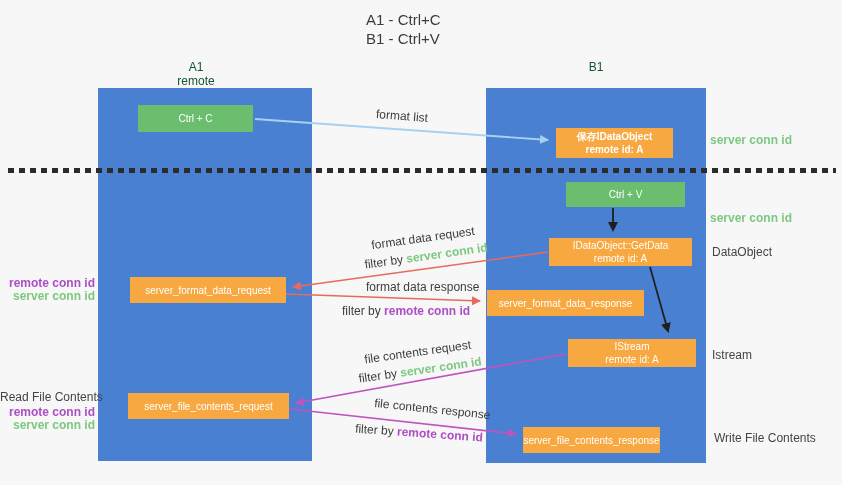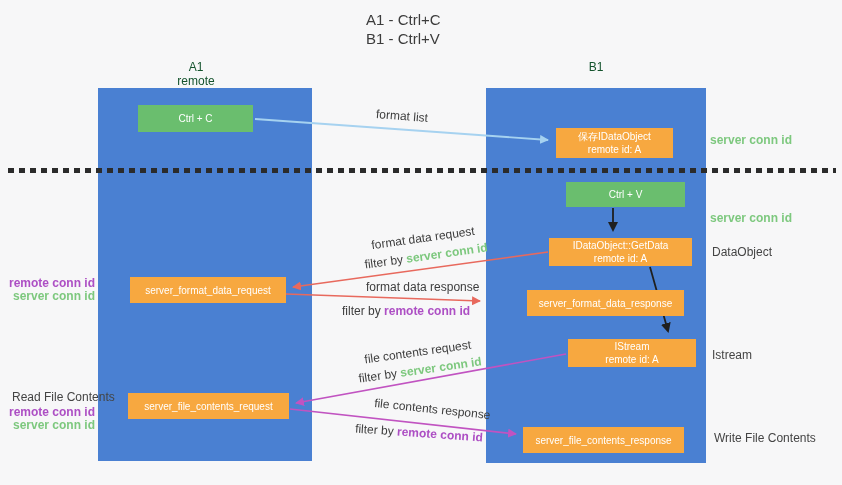--- a/index.html
+++ b/index.html
@@ -88,52 +88,52 @@
   <line x1="548" y1="252" x2="293" y2="287" stroke="#e8695d" stroke-width="1.6" marker-end="url(#mred)"></line>
   <line x1="286" y1="294" x2="480" y2="301" stroke="#e8695d" stroke-width="1.6" marker-end="url(#mred)"></line>
   <line x1="566" y1="354" x2="296" y2="403" stroke="#c153c1" stroke-width="1.6" marker-end="url(#mmag)"></line>
   <line x1="290" y1="409" x2="516" y2="434" stroke="#c153c1" stroke-width="1.6" marker-end="url(#mmag)"></line>
 </svg>
 
 <div class="abs node node-green" style="left:138px;top:105px;width:115px;height:27px;">
   <div>Ctrl + C</div>
 </div>
 
-<div class="abs node node-orange" style="left:556px;top:128px;width:117px;height:30px;">
+<div class="abs node node-orange" style="left:556px;top:128px;width:117px;height:30px;font-weight:bold;">
   <div>保存IDataObject</div>
   <div>remote id: A</div>
 </div>
 
 <div class="abs node node-green" style="left:566px;top:182px;width:119px;height:25px;">
   <div>Ctrl + V</div>
 </div>
 
 <div class="abs node node-orange" style="left:549px;top:238px;width:143px;height:28px;">
   <div>IDataObject::GetData</div>
   <div>remote id: A</div>
 </div>
 
 <div class="abs node node-orange" style="left:130px;top:277px;width:156px;height:26px;">
   <div>server_format_data_request</div>
 </div>
 
-<div class="abs node node-orange" style="left:487px;top:290px;width:157px;height:26px;margin-left:40px;">
+<div class="abs node node-orange" style="left:487px;top:290px;width:157px;height:26px;">
   <div>server_format_data_response</div>
 </div>
 
 <div class="abs node node-orange" style="left:568px;top:339px;width:128px;height:28px;">
   <div>IStream</div>
   <div>remote id: A</div>
 </div>
 
 <div class="abs node node-orange" style="left:128px;top:393px;width:161px;height:26px;">
   <div>server_file_contents_request</div>
 </div>
 
-<div class="abs node node-orange" style="left:523px;top:427px;width:161px;height:26px;">
+<div class="abs node node-orange" style="left:523px;top:427px;width:137px;height:26px;">
   <div>server_file_contents_response</div>
 </div>
 
 <span class="abs lbl rot-dn-sm" style="left:376px;top:109px;">format list</span>
 
 <span class="abs lbl rot-up" style="left:371px;top:231px;">format data request</span>
 <span class="abs lbl rot-up" style="left:364px;top:249px;">
   <span>filter by</span>
   <span class="key-green">server conn id</span>
 </span>
@@ -159,19 +159,19 @@
 <span class="abs side side-green" style="left:710px;top:133px;">server conn id</span>
 <span class="abs side side-green" style="left:710px;top:211px;">server conn id</span>
 <span class="abs side" style="left:712px;top:245px;">DataObject</span>
 <span class="abs side" style="left:712px;top:348px;">Istream</span>
 <span class="abs side" style="left:714px;top:431px;">Write File Contents</span>
 
 <div class="abs left-col" style="left:0px;top:277px;">
   <div class="side side-purple">remote conn id</div>
   <div class="side side-green">server conn id</div>
 </div>
-<div class="abs left-col" style="left:12px;top:391px;text-align:right;">
+<div class="abs left-col" style="left:0px;top:391px;text-align:right;">
   <div class="side">Read File Contents</div>
 </div>
 <div class="abs left-col" style="left:0px;top:406px;">
   <div class="side side-purple">remote conn id</div>
   <div class="side side-green">server conn id</div>
 </div>
 
 </body></html>

